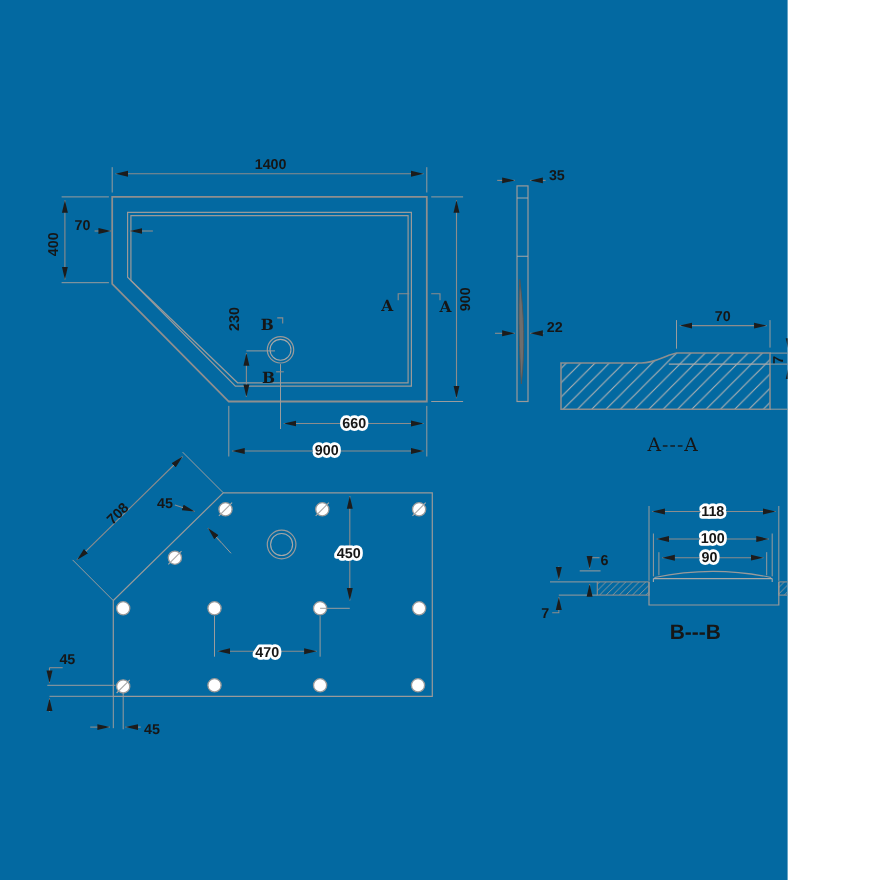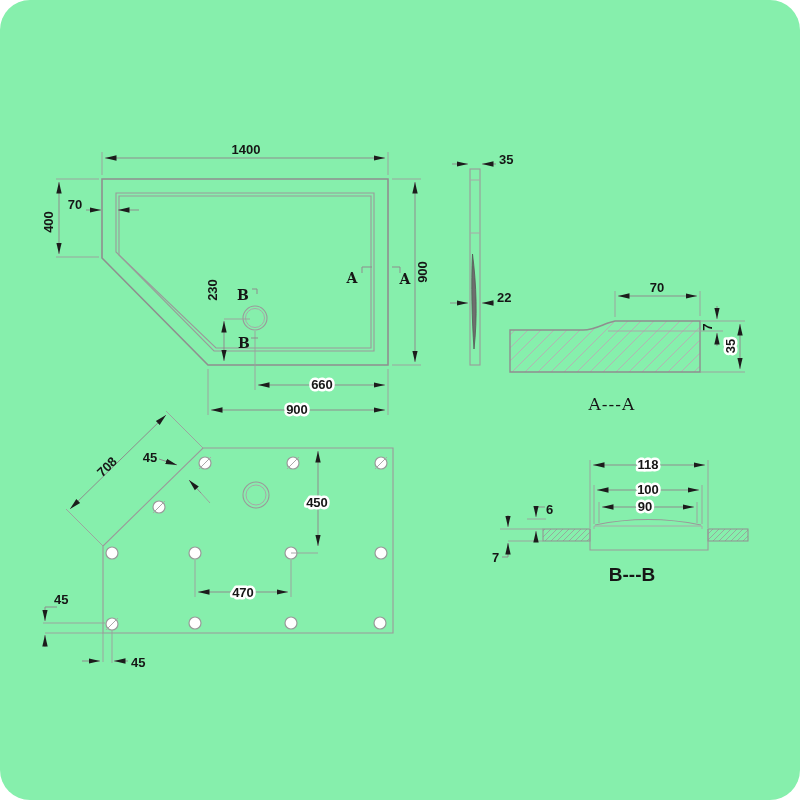--- a/index.html
+++ b/index.html
@@ -1,17 +1,17 @@
 <!DOCTYPE html>
 <html><head>
 <meta charset="utf-8">
 <style>
   html,body{margin:0;padding:0;background:#ffffff;}
-  .stage{position:relative;width:800px;height:800px;background:#86efac;overflow:hidden;
-         font-family:"Liberation Sans", sans-serif;border-radius:30px;}
+  .stage{position:relative;width:716px;height:800px;background:#0369a1;overflow:hidden;
+         font-family:"Liberation Sans", sans-serif;}
   svg{display:block;}
   
   .part   {fill:none;stroke:#8f8f8f;stroke-width:1.6;}
   .part2  {fill:none;stroke:#9a9a9a;stroke-width:1.1;}
   .thin   {fill:none;stroke:#a8a8a8;stroke-width:1;}
   .dimln  {fill:none;stroke:#8d8d8d;stroke-width:1;}
   .extln  {fill:none;stroke:#9d9d9d;stroke-width:0.9;}
   .hole   {fill:#ffffff;stroke:#9a9a9a;stroke-width:1.2;}
   
   text{fill:#161616;}

